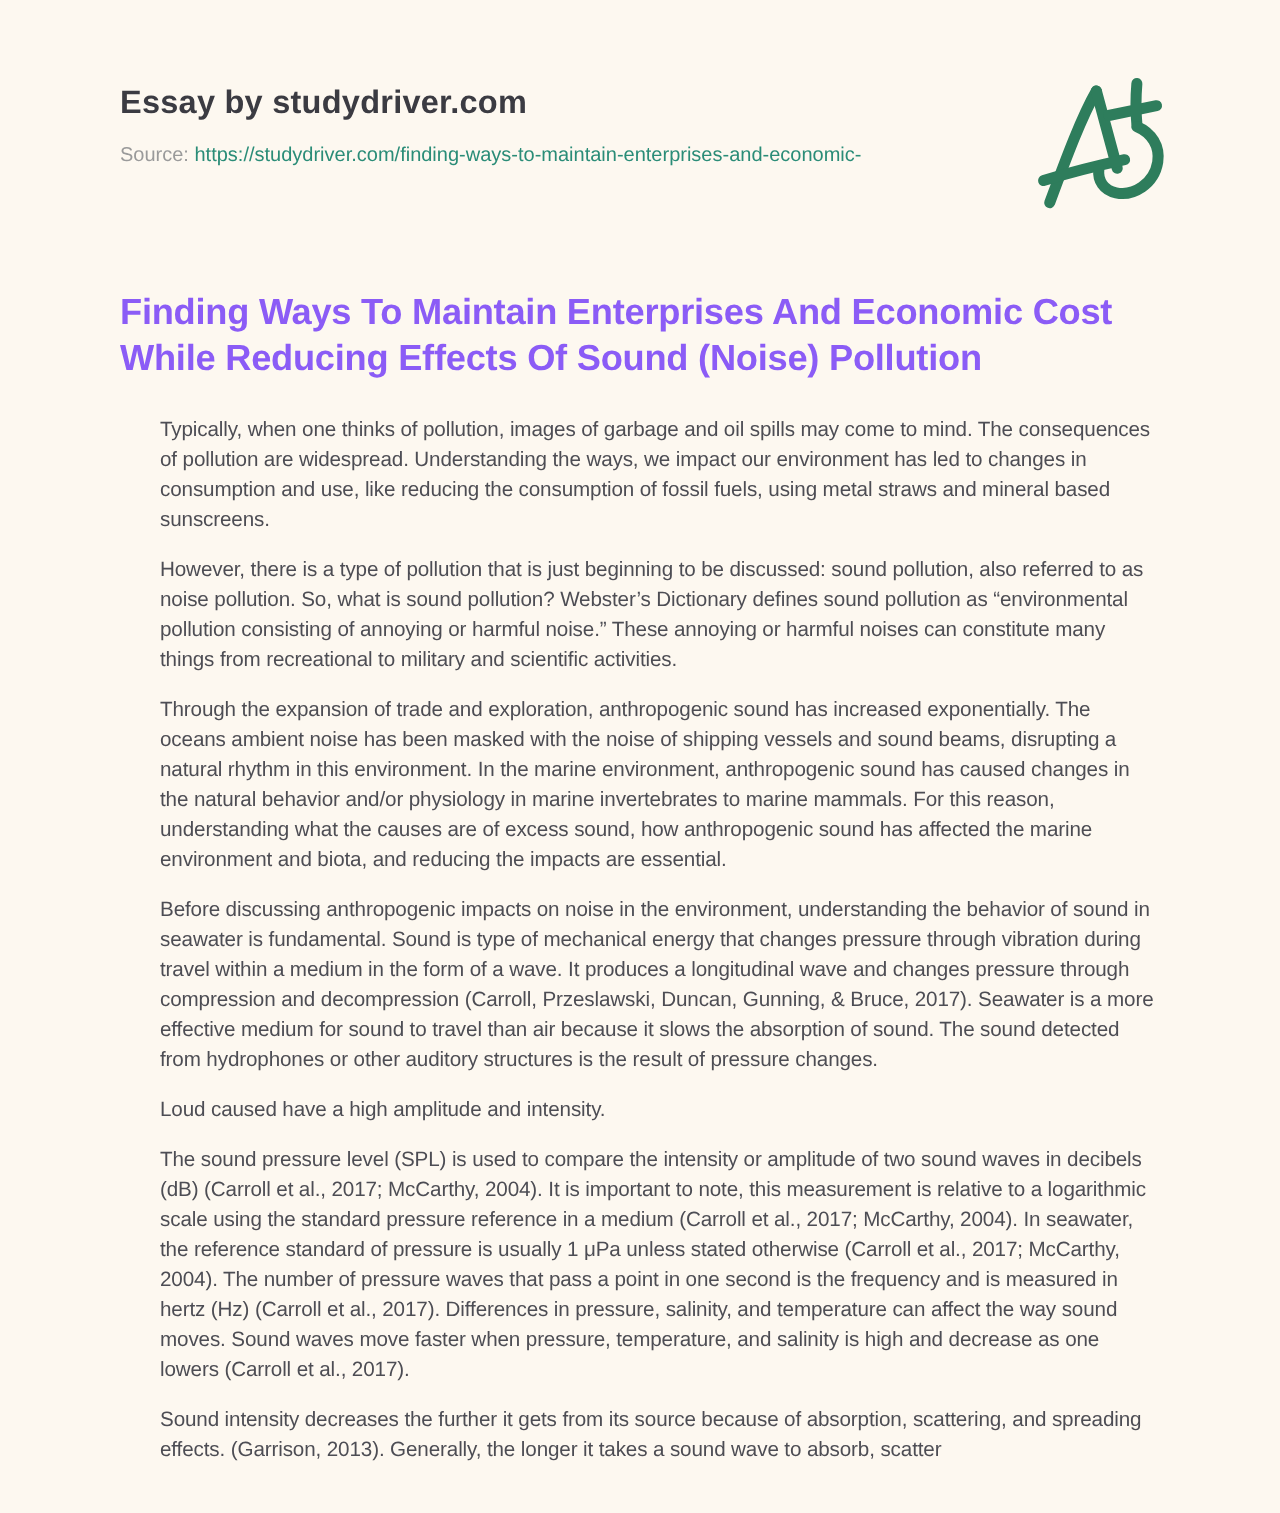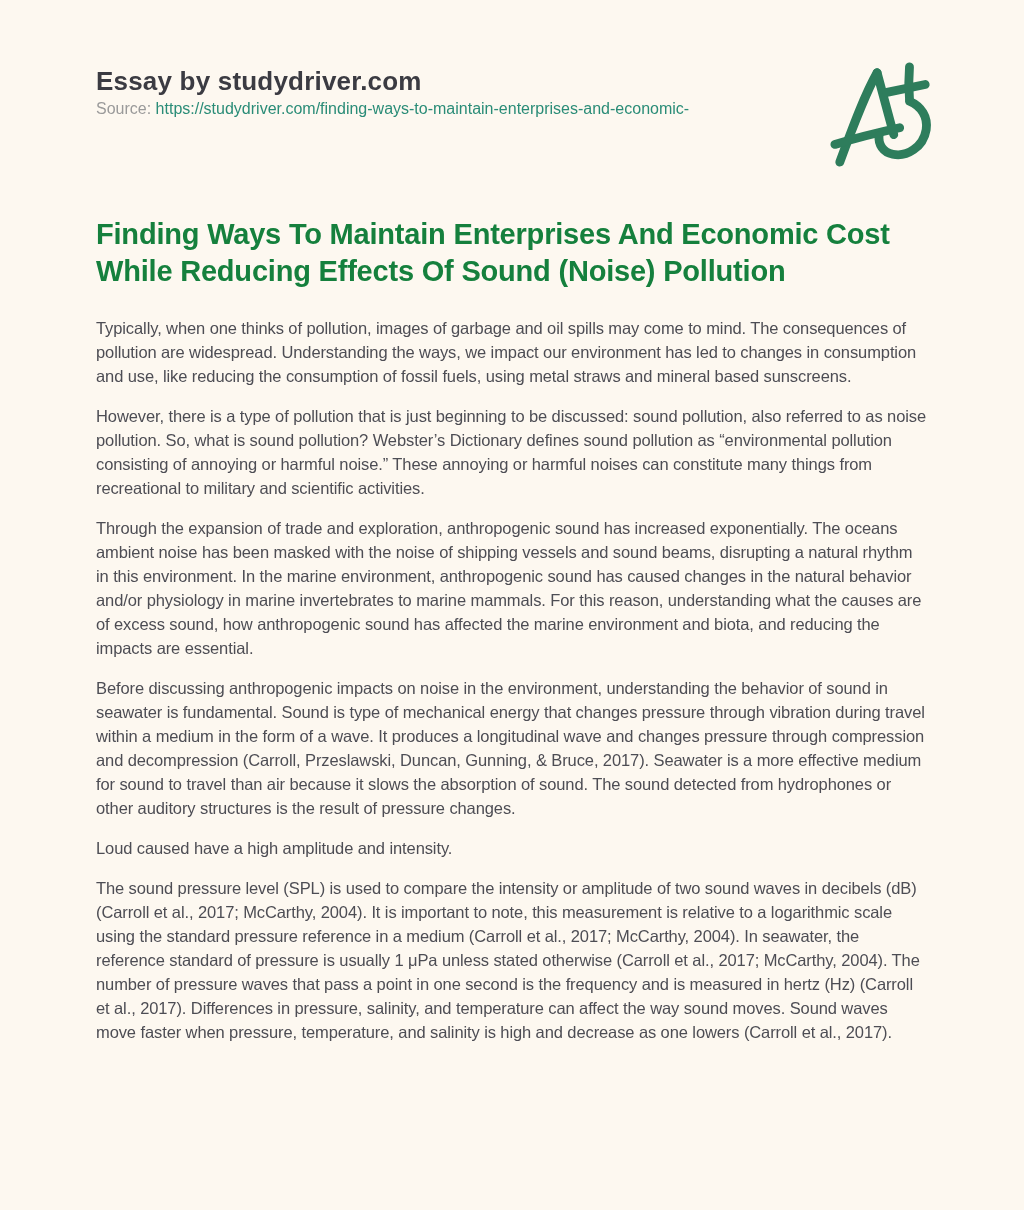--- a/index.html
+++ b/index.html
@@ -17,21 +17,21 @@
     padding: 66px 96px 0 96px;
   }
   .byline {
     font-size: 26px;
     line-height: 30px;
     font-weight: 700;
     color: #3B3B42;
     letter-spacing: 0.2px;
   }
   .source {
-    margin-top: 0;
+    margin-top: 16px;
     font-size: 16px;
     line-height: 26px;
     max-width: 700px;
   }
   .source-label { color: #9A9A9A; }
   .source-link {
     color: #2A8C77;
     text-decoration: none;
     cursor: pointer;
   }
@@ -41,24 +41,24 @@
     right: 88px;
     width: 108px;
     height: 108px;
   }
   .logo svg { width: 100%; height: 100%; display: block; }
   .essay-title {
     margin-top: 94px;
     font-size: 29px;
     line-height: 37px;
     font-weight: 700;
-    color: #15803d;
+    color: #8b5cf6;
     letter-spacing: -0.2px;
   }
-  .content { margin-top: 26px; }
+  .content { margin-top: 26px; margin-left: 32px; }
   .content p {
     font-size: 16.5px;
     line-height: 24px;
     color: #4D4D54;
     letter-spacing: -0.1px;
     margin-bottom: 16px;
   }
 </style>
 </head>
 <body>
@@ -87,15 +87,16 @@
 
   <h1 class="essay-title">Finding Ways To Maintain Enterprises And Economic Cost While Reducing Effects Of Sound (Noise) Pollution</h1>
 
   <div class="content">
     <p>Typically, when one thinks of pollution, images of garbage and oil spills may come to mind. The consequences of pollution are widespread. Understanding the ways, we impact our environment has led to changes in consumption and use, like reducing the consumption of fossil fuels, using metal straws and mineral based sunscreens.</p>
     <p>However, there is a type of pollution that is just beginning to be discussed: sound pollution, also referred to as noise pollution. So, what is sound pollution? Webster’s Dictionary defines sound pollution as “environmental pollution consisting of annoying or harmful noise.” These annoying or harmful noises can constitute many things from recreational to military and scientific activities.</p>
     <p>Through the expansion of trade and exploration, anthropogenic sound has increased exponentially. The oceans ambient noise has been masked with the noise of shipping vessels and sound beams, disrupting a natural rhythm in this environment. In the marine environment, anthropogenic sound has caused changes in the natural behavior and/or physiology in marine invertebrates to marine mammals. For this reason, understanding what the causes are of excess sound, how anthropogenic sound has affected the marine environment and biota, and reducing the impacts are essential.</p>
     <p>Before discussing anthropogenic impacts on noise in the environment, understanding the behavior of sound in seawater is fundamental. Sound is type of mechanical energy that changes pressure through vibration during travel within a medium in the form of a wave. It produces a longitudinal wave and changes pressure through compression and decompression (Carroll, Przeslawski, Duncan, Gunning, &amp; Bruce, 2017). Seawater is a more effective medium for sound to travel than air because it slows the absorption of sound. The sound detected from hydrophones or other auditory structures is the result of pressure changes.</p>
     <p>Loud caused have a high amplitude and intensity.</p>
     <p>The sound pressure level (SPL) is used to compare the intensity or amplitude of two sound waves in decibels (dB) (Carroll et al., 2017; McCarthy, 2004). It is important to note, this measurement is relative to a logarithmic scale using the standard pressure reference in a medium (Carroll et al., 2017; McCarthy, 2004). In seawater, the reference standard of pressure is usually 1 μPa unless stated otherwise (Carroll et al., 2017; McCarthy, 2004). The number of pressure waves that pass a point in one second is the frequency and is measured in hertz (Hz) (Carroll et al., 2017). Differences in pressure, salinity, and temperature can affect the way sound moves. Sound waves move faster when pressure, temperature, and salinity is high and decrease as one lowers (Carroll et al., 2017).</p>
+    <p>Sound intensity decreases the further it gets from its source because of absorption, scattering, and spreading effects. (Garrison, 2013). Generally, the longer it takes a sound wave to absorb, scatter</p>
   </div>
 
 </div>
 
 </body></html>

